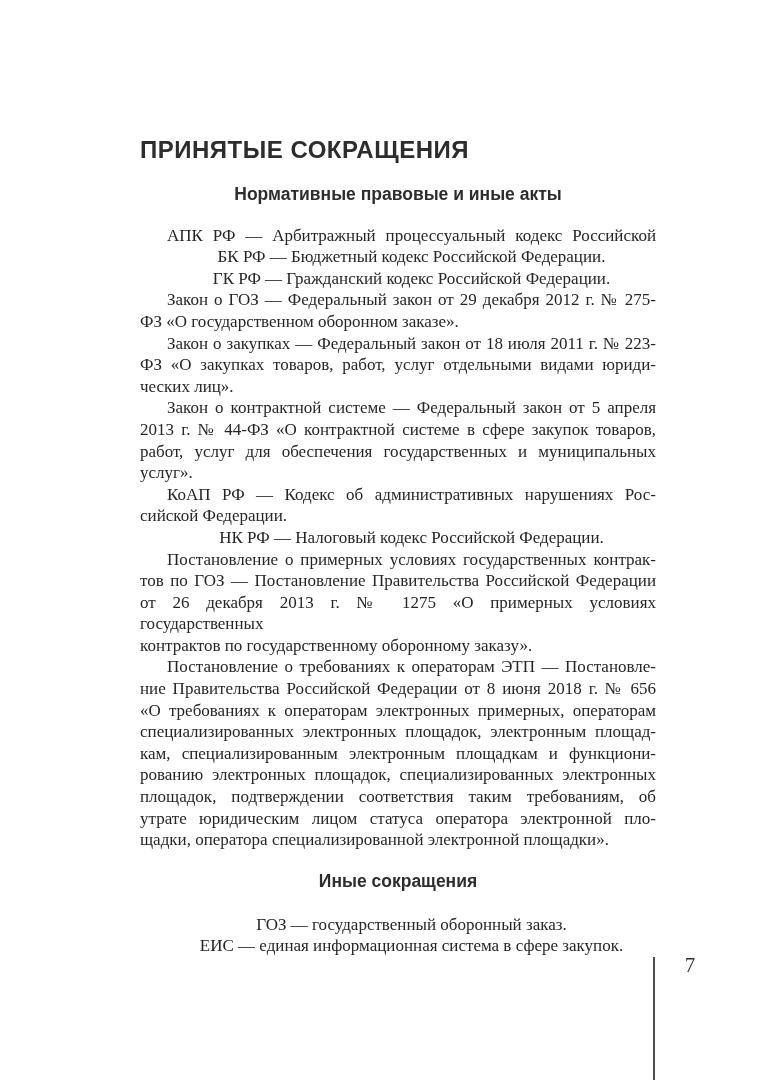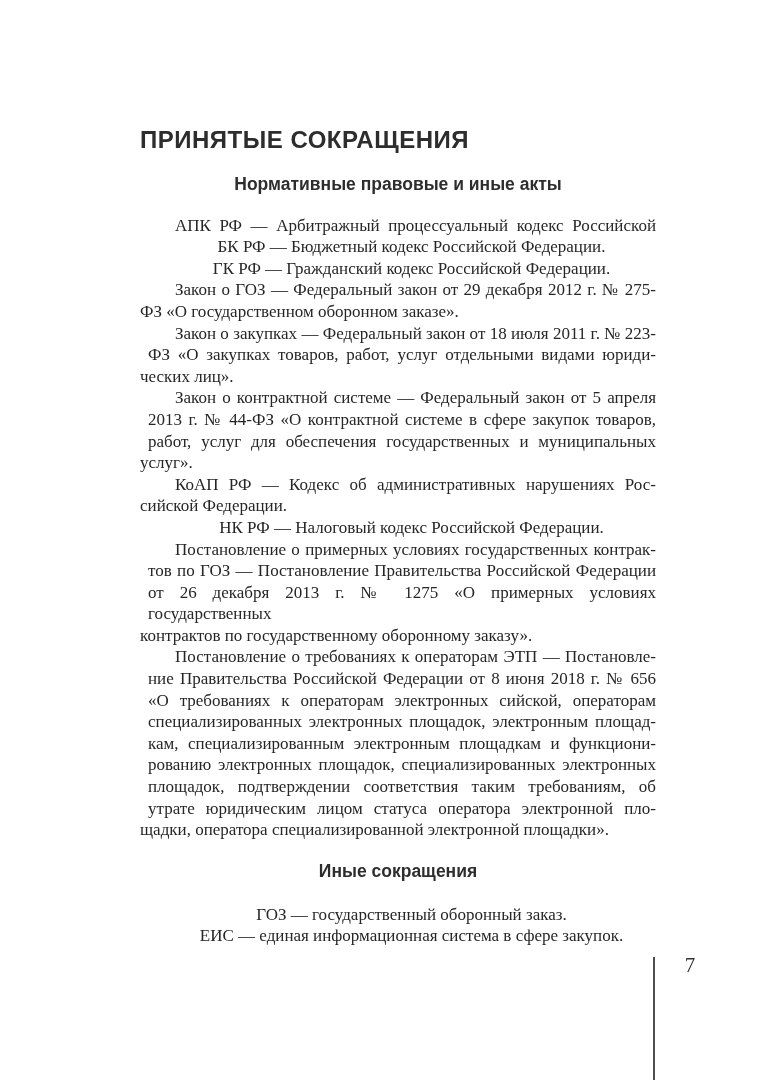--- a/index.html
+++ b/index.html
@@ -9,21 +9,21 @@
     font-family: "Liberation Serif", "DejaVu Serif", serif;
     overflow: hidden;
   }
   .page {
     position: relative;
     width: 776px; height: 1080px;
     background: #ffffff;
   }
   .content {
     position: absolute;
-    left: 140px; top: 126px;
+    left: 140px; top: 136px;
     width: 516px;
   }
   .page-title {
     margin: 0;
     font-family: "Liberation Sans", "DejaVu Sans", sans-serif;
     font-weight: bold;
     font-size: 24px;
     line-height: 1.15;
     color: #2d2d2d;
     letter-spacing: 0.5px;
@@ -42,21 +42,20 @@
   .line {
     font-family: "Liberation Serif", "DejaVu Serif", serif;
     font-size: 17px;
     line-height: 21.6px;
     color: #262626;
   }
   .line.indent { text-indent: 27px; text-align: center; }
   .line.just {
     text-align: justify;
     text-align-last: justify;
-    margin-left: 8px;
   }
   .footer-rule {
     position: absolute;
     left: 653px; top: 957px;
     width: 2px; height: 123px;
     background: #4d4d4d;
   }
   .page-number {
     position: absolute;
     left: 665px; top: 953px;
@@ -92,21 +91,21 @@
         <div class="line">услуг».</div>
         <div class="line indent just">КоАП РФ — Кодекс об административных нарушениях Рос-</div>
         <div class="line">сийской Федерации.</div>
         <div class="line indent">НК РФ — Налоговый кодекс Российской Федерации.</div>
         <div class="line indent just">Постановление о примерных условиях государственных контрак-</div>
         <div class="line just">тов по ГОЗ — Постановление Правительства Российской Федерации</div>
         <div class="line just">от 26 декабря 2013 г. № 1275 «О примерных условиях государственных</div>
         <div class="line">контрактов по государственному оборонному заказу».</div>
         <div class="line indent just">Постановление о требованиях к операторам ЭТП — Постановле-</div>
         <div class="line just">ние Правительства Российской Федерации от 8 июня 2018 г. № 656</div>
-        <div class="line just">«О требованиях к операторам электронных сийской, операторам</div>
+        <div class="line just">«О требованиях к операторам электронных примерных, операторам</div>
         <div class="line just">специализированных электронных площадок, электронным площад-</div>
         <div class="line just">кам, специализированным электронным площадкам и функциони-</div>
         <div class="line just">рованию электронных площадок, специализированных электронных</div>
         <div class="line just">площадок, подтверждении соответствия таким требованиям, об</div>
         <div class="line just">утрате юридическим лицом статуса оператора электронной пло-</div>
         <div class="line">щадки, оператора специализированной электронной площадки».</div>
       </div>
 
     <h2 class="section-heading">Иные сокращения</h2>
 

